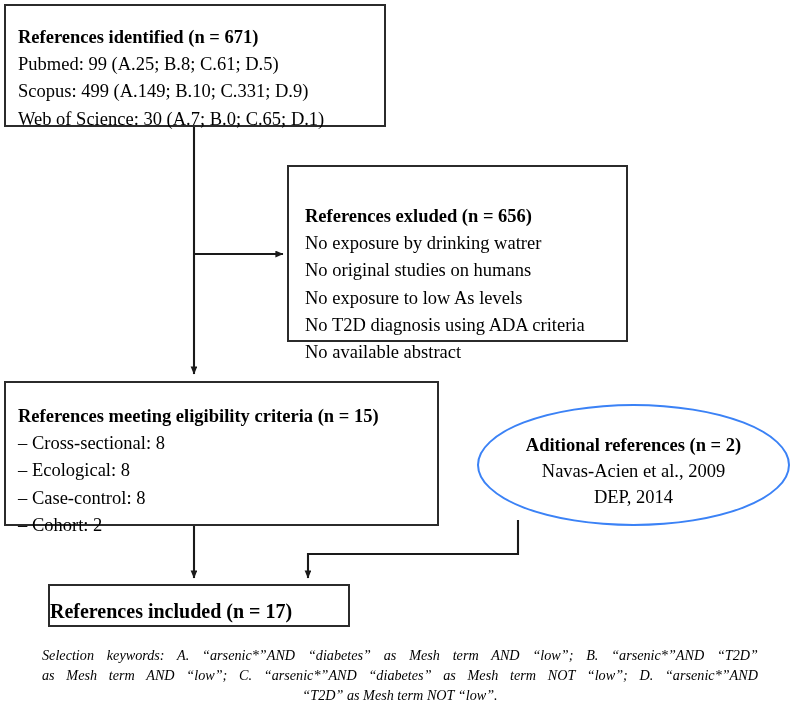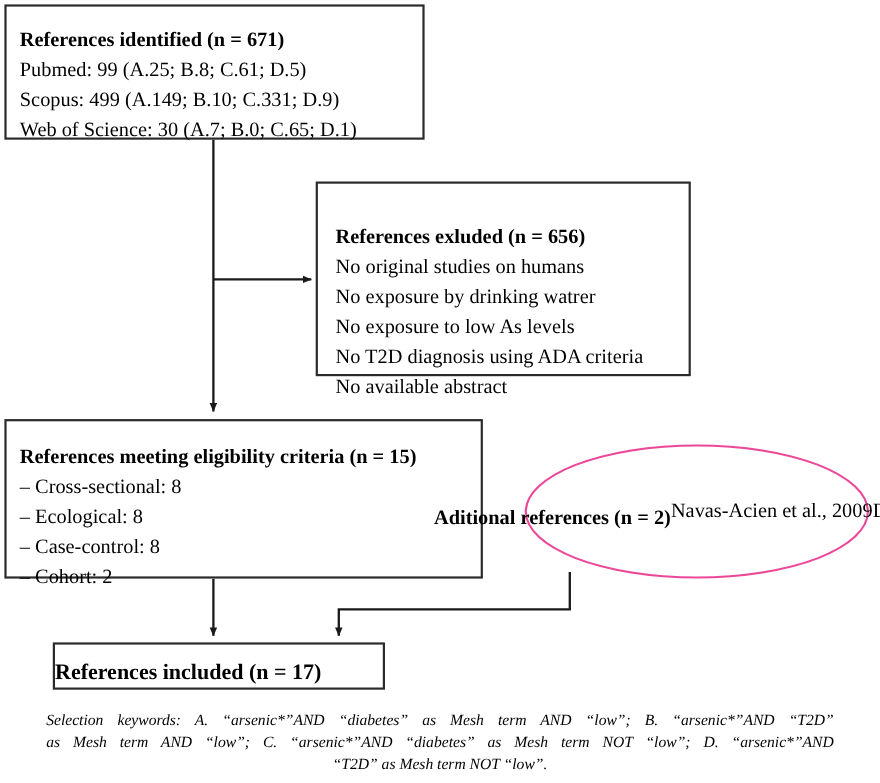--- a/index.html
+++ b/index.html
@@ -35,25 +35,25 @@
     line-height: 1.47;
     white-space: nowrap;
   }
   .node-line.head {
     font-weight: bold;
     margin-top: 12px;
   }
   .ellipse-node {
     position: absolute;
     box-sizing: border-box;
-    border: 2px solid #ec4899;
+    border: 2px solid #3b82f6;
     border-radius: 50%;
     background: #ffffff;
     display: flex;
-    flex-direction: row;
+    flex-direction: column;
     align-items: center;
     justify-content: center;
     text-align: center;
   }
   .ellipse-node .node-line {
     font-size: 18.5px;
     line-height: 1.42;
   }
   .final-box {
     display: flex;
@@ -106,22 +106,22 @@
 
   <div class="node-box" style="left:4px; top:4px; width:382px; height:123px;">
     <div class="node-line head">References identified (n = 671)</div>
     <div class="node-line">Pubmed: 99 (A.25; B.8; C.61; D.5)</div>
     <div class="node-line">Scopus: 499 (A.149; B.10; C.331; D.9)</div>
     <div class="node-line">Web of Science: 30 (A.7; B.0; C.65; D.1)</div>
   </div>
 
   <div class="node-box" style="left:287px; top:165px; width:341px; height:177px; padding-left:16px; padding-top:24px;">
     <div class="node-line head">References exluded (n = 656)</div>
+    <div class="node-line">No exposure by drinking watrer</div>
     <div class="node-line">No original studies on humans</div>
-    <div class="node-line">No exposure by drinking watrer</div>
     <div class="node-line">No exposure to low As levels</div>
     <div class="node-line">No T2D diagnosis using ADA criteria</div>
     <div class="node-line">No available abstract</div>
   </div>
 
   <div class="node-box" style="left:4px; top:381px; width:435px; height:145px; padding-top:8px;">
     <div class="node-line head">References meeting eligibility criteria (n = 15)</div>
     <div class="node-line">– Cross-sectional: 8</div>
     <div class="node-line">– Ecological: 8</div>
     <div class="node-line">– Case-control: 8</div>

